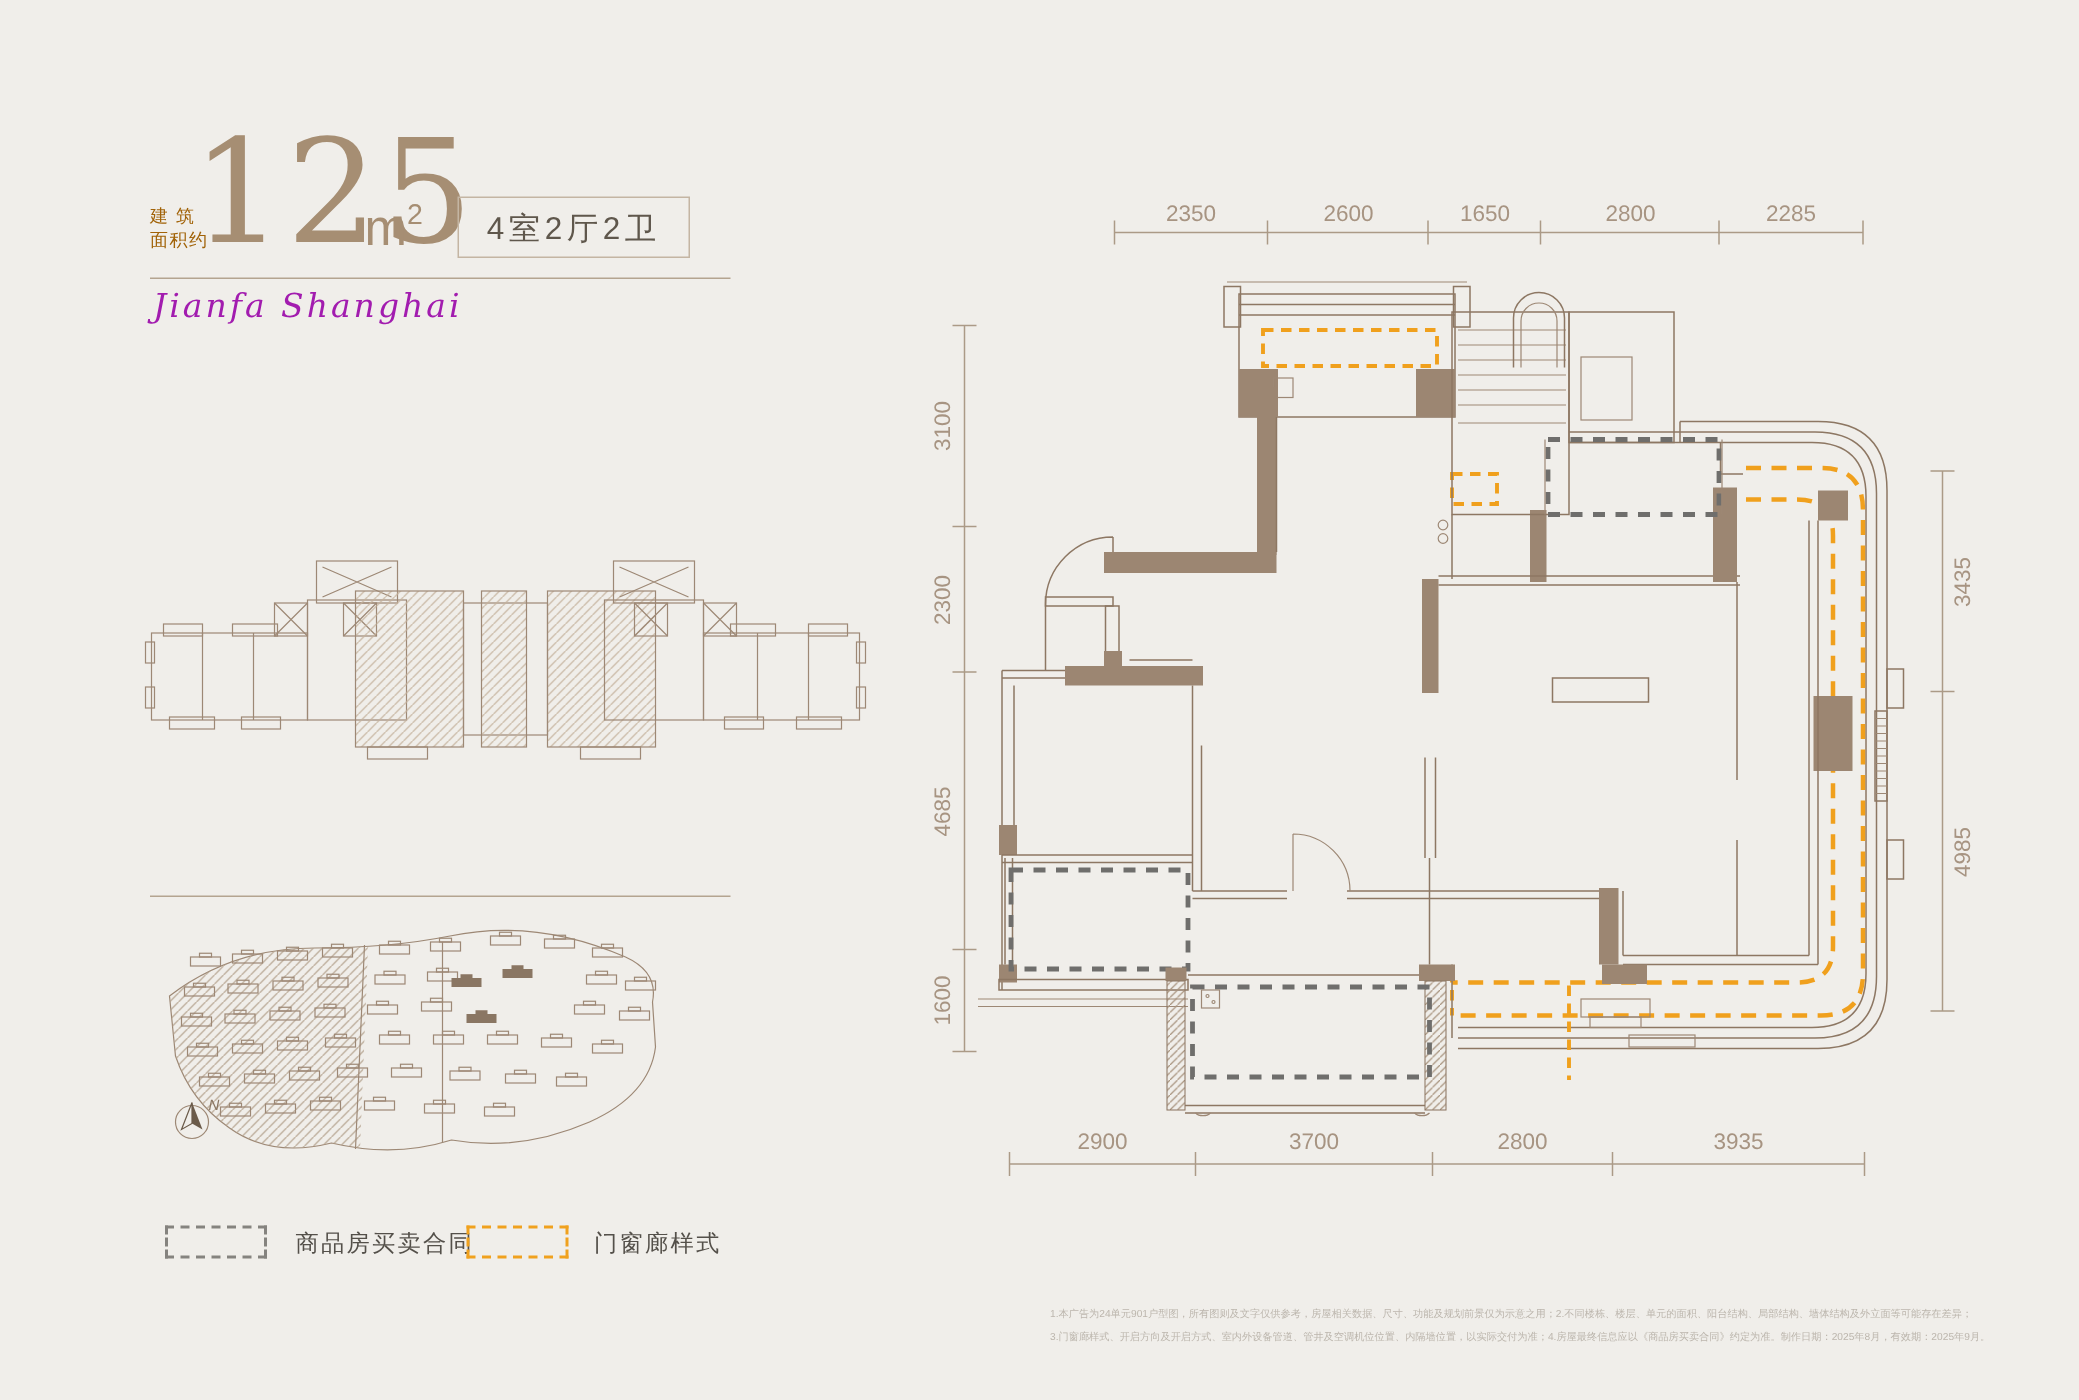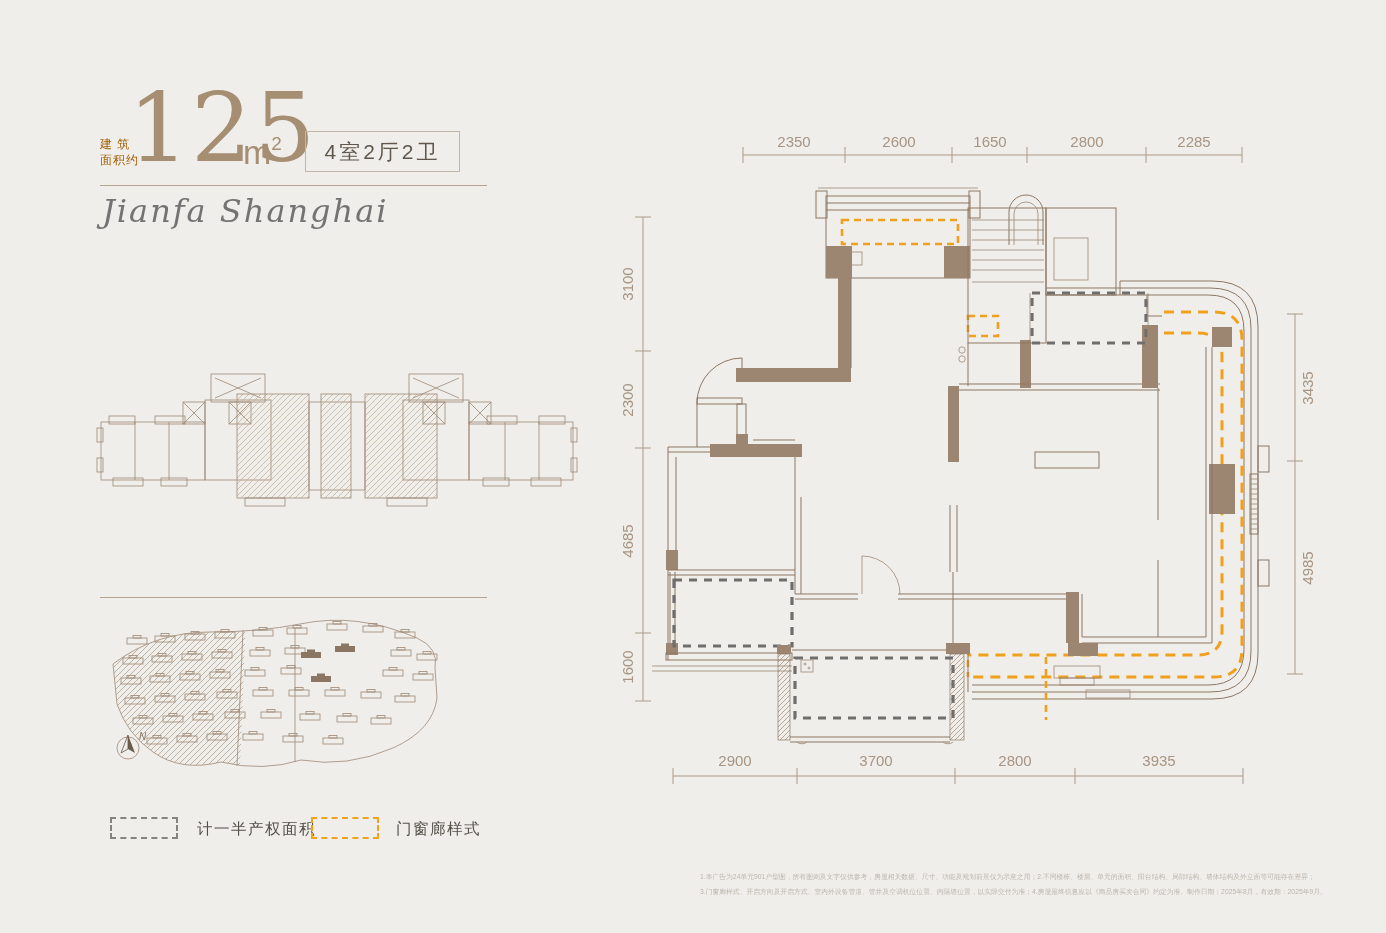--- a/index.html
+++ b/index.html
@@ -12,21 +12,21 @@
   
   .area-prefix{left:100px;top:136px;font-size:12px;line-height:16px;color:#a16207;letter-spacing:1px;white-space:pre}
   .area-value{left:128px;top:78px;font-family:"DejaVu Serif",serif;font-size:96px;line-height:100px;color:#a68e73;letter-spacing:2px}
   .area-unit{left:243px;top:133px;font-family:Liberation Sans, sans-serif;font-size:34px;color:#a68e73}
   .area-unit sup{font-size:19px;vertical-align:14px}
   .unit-tag{left:305px;top:131px;width:153px;height:39px;border:1px solid #c4b5a3;
     display:flex;align-items:center;justify-content:center;
     font-size:21px;color:#5f574c;letter-spacing:3px}
   .divider{height:1px;background:#b4a490}
   .brand-script{left:102px;top:192px;font-family:"DejaVu Serif",serif;font-style:italic;
-    font-size:32px;color:#737373;letter-spacing:2px}
+    font-size:22px;color:#a21caf;letter-spacing:2px}
 
   
   .legend-swatch{width:64px;height:18px;background:transparent}
   .legend-swatch.gray{border:2px dashed #85837f}
   .legend-swatch.orange{border:2px dashed #f0a11e}
   .legend-label{font-size:15.5px;color:#54504a;letter-spacing:1.5px}
 
   
   .disclaimer{left:700px;top:869px;width:640px;font-size:6.8px;line-height:15px;
     color:#bcb6ad;white-space:nowrap;letter-spacing:0}
@@ -176,21 +176,21 @@
   </g>
   <g>
     <circle cx="33" cy="146" r="11" class="t2"></circle>
     <path d="M33,133 L40,151 L33,147 Z" fill="#6b5b4a"></path>
     <path d="M33,133 L26,151 L33,147 Z" fill="none" stroke="#6b5b4a" stroke-width="0.8"></path>
     <text x="44" y="138" font-size="10" font-style="italic" fill="#8a7663">N</text>
   </g>
 </svg>
 
 <div class="abs legend-swatch gray" style="left:110px;top:817px"></div>
-<div class="abs legend-label" style="left:197px;top:819px">计一半产权面积</div>
+<div class="abs legend-label" style="left:197px;top:819px">商品房买卖合同</div>
 <div class="abs legend-swatch orange" style="left:311px;top:817px"></div>
 <div class="abs legend-label" style="left:396px;top:819px">门窗廊样式</div>
 
 <svg class="abs" style="left:618px;top:120px;width:740px;height:690px" viewBox="618 120 740 690">
   <defs>
     <pattern id="hp" width="5" height="5" patternUnits="userSpaceOnUse">
       <path d="M0,5 L5,0" stroke="#a8937e" stroke-width="0.8"></path>
     </pattern>
   </defs>
 

